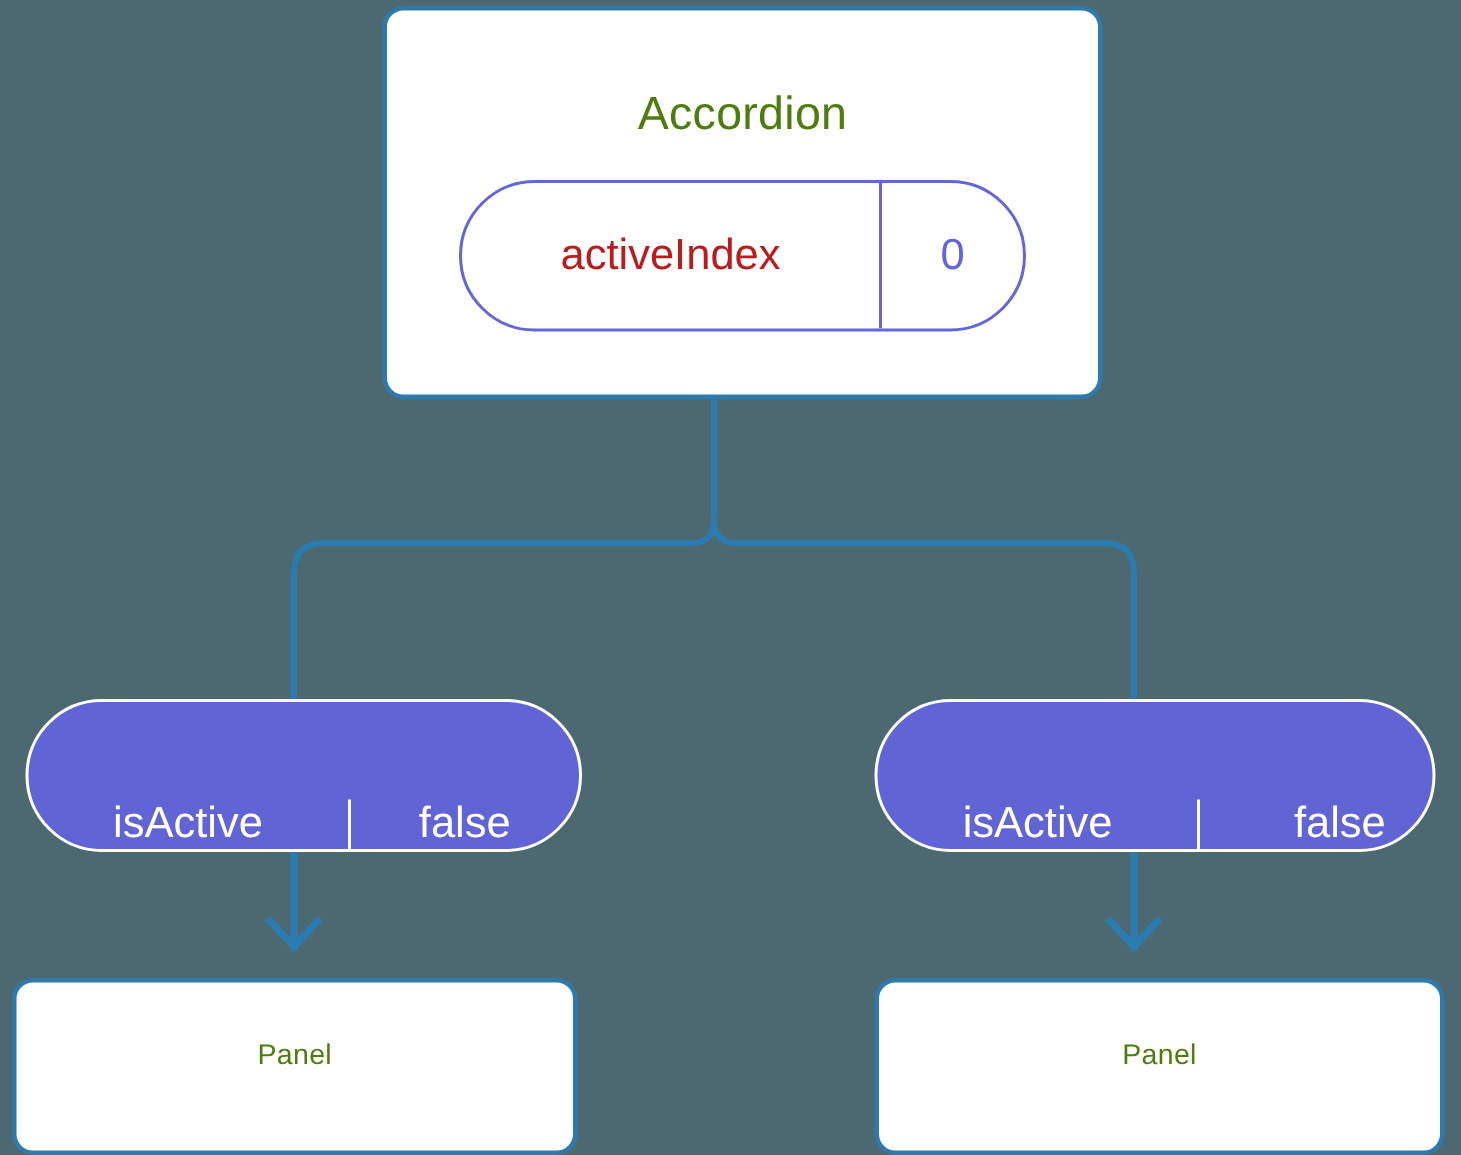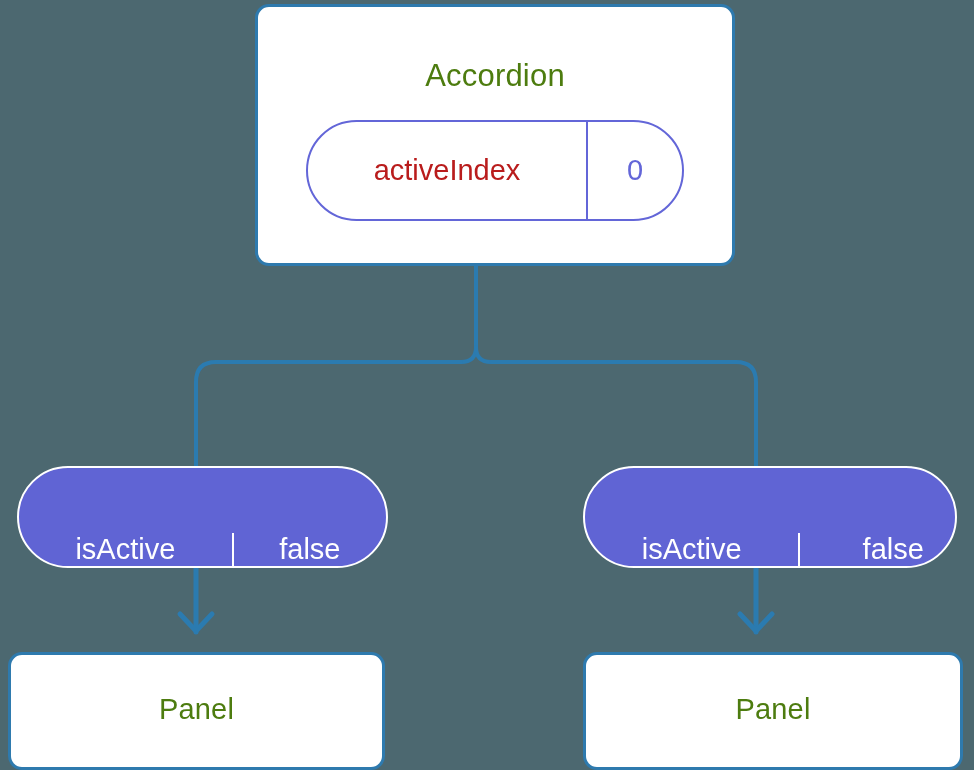--- a/index.html
+++ b/index.html
@@ -123,21 +123,21 @@
 
   
   .panel-card {
     top: 652px;
     height: 118px;
   }
   #panel-card-left  { left: 8px;   width: 377px; }
   #panel-card-right { left: 583px; width: 380px; }
   .panel-title {
     top: 38px;
-    font-size: 29px;
+    font-size: 19px;
   }
 </style>
 </head>
 <body>
 
 <div id="canvas">
 
   <svg id="connectors" viewBox="0 0 974 770" width="974" height="770" fill="none">
 
     <path d="M 476 265 L 476 347 Q 476 362 461 362" stroke="#2b7bb0" stroke-width="4" fill="none" stroke-linecap="round"></path>

